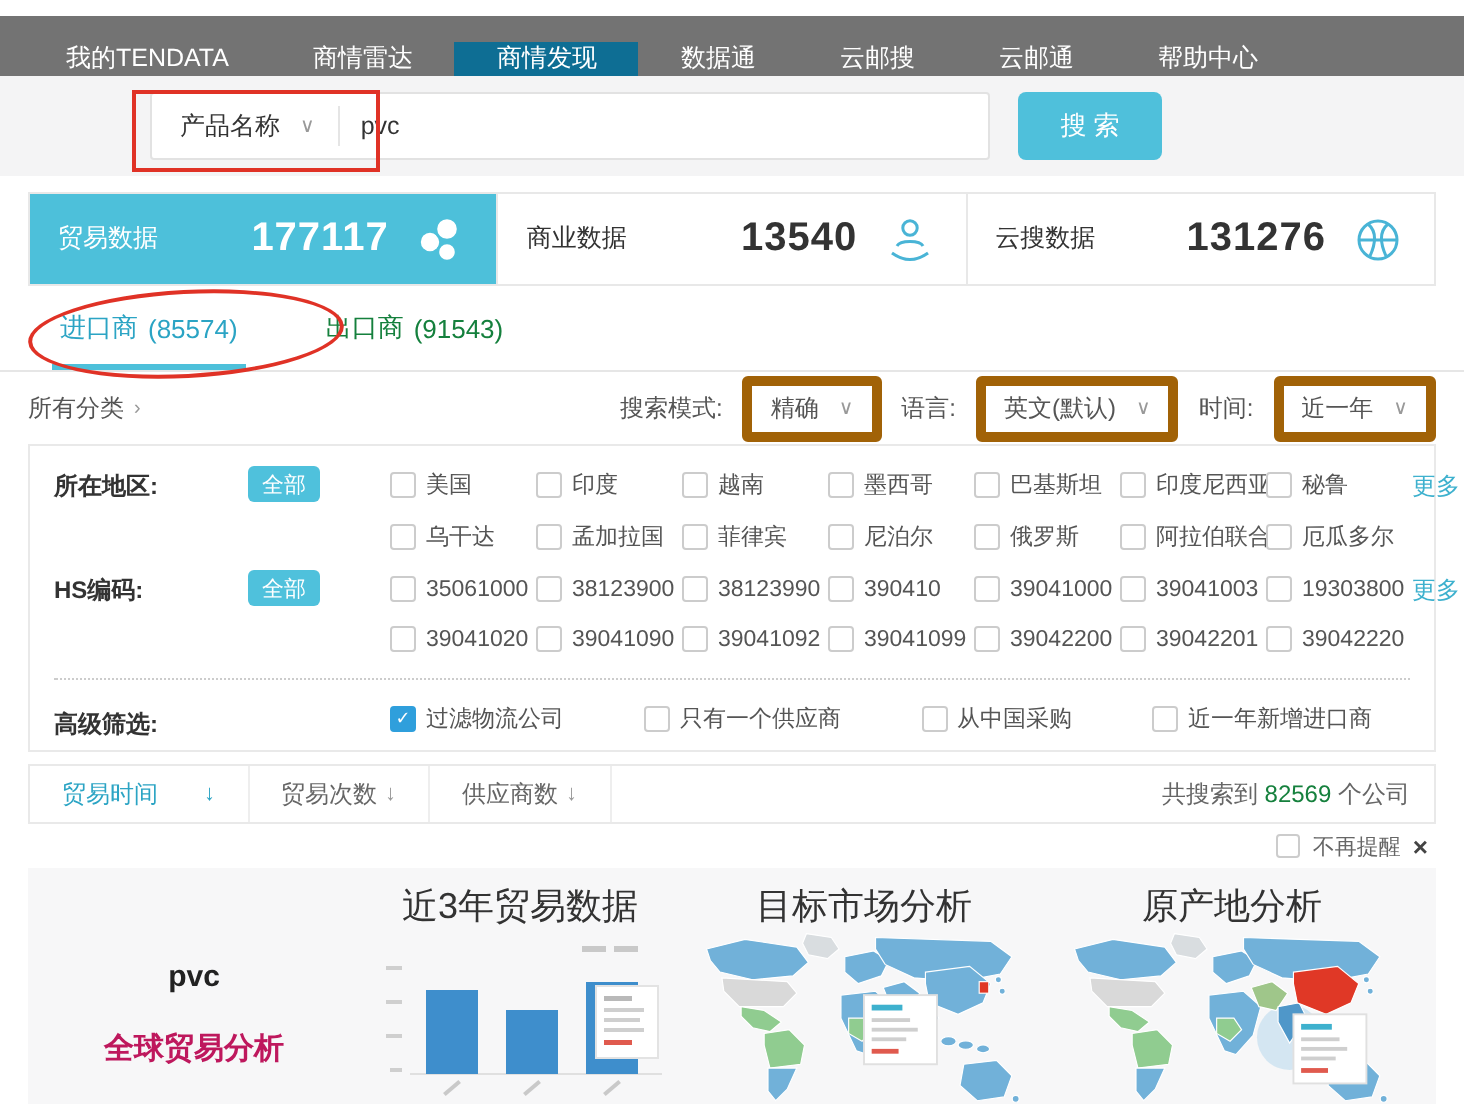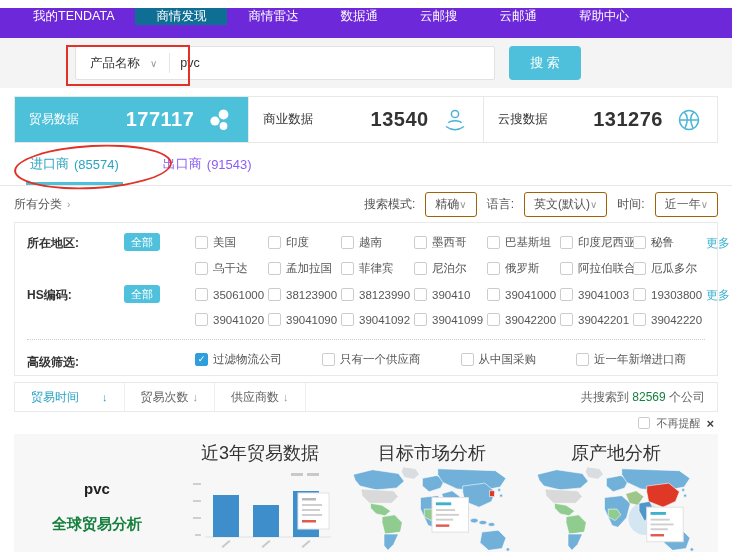--- a/index.html
+++ b/index.html
@@ -1,20 +1,20 @@
 <!DOCTYPE html>
 <html><head>
 <meta charset="utf-8">
 <style>
   html,body{margin:0;padding:0;background:#fff;}
   .page{width:732px;height:552px;position:relative;overflow:hidden;background:#fff;
         font-family:"Liberation Sans","DejaVu Sans",sans-serif;}
   
   .topstrip{height:8px;background:#fff;}
-  .navbar{height:30px;background:#6d28d9;display:flex;align-items:flex-start;padding-left:12px;}
+  .navbar{height:30px;background:#737373;display:flex;align-items:flex-end;padding-left:12px;}
   .nav-item{color:#fff;font-size:12.5px;display:flex;align-items:center;padding:0 21px;cursor:pointer;white-space:nowrap;}
   .nav-item.active{background:#0e6e94;}
   
   .search-row{height:50px;background:#f4f4f5;display:flex;align-items:center;padding-left:75px;position:relative;}
   .search-box{display:flex;align-items:center;background:#fff;border:1px solid #e2e2e2;height:34px;width:420px;border-radius:2px;box-sizing:border-box;}
   .cat-select{display:flex;align-items:center;gap:10px;padding:0 12px 0 14px;font-size:12.5px;color:#333;cursor:pointer;}
   .chev{color:#999;font-size:10px;}
   .vsep{width:1px;height:20px;background:#e5e5e5;}
   .query{border:none;outline:none;flex:1;padding:0 10px;font-size:12.5px;color:#333;font-family:inherit;background:transparent;}
   .search-btn{margin-left:14px;width:72px;height:34px;background:#4fc0db;color:#fff;font-size:13px;border:none;border-radius:4px;cursor:pointer;font-family:inherit;}
@@ -23,30 +23,30 @@
   .stats-bar{margin:8px 14px 0;height:45px;border:1px solid #e8e8e8;display:flex;box-sizing:content-box;}
   .stat{flex:1;display:flex;align-items:center;padding:0 14px;border-left:1px solid #e8e8e8;background:#fff;cursor:pointer;}
   .stat:first-child{border-left:none;}
   .stat.active{background:#4dc0da;}
   .stat-label{font-size:12.5px;color:#333;}
   .stat-value{margin-left:auto;font-size:20px;font-weight:bold;color:#333;margin-right:12px;letter-spacing:.5px;}
   .stat.active .stat-label,.stat.active .stat-value{color:#fff;}
   .stat-icon{width:28px;height:28px;flex-shrink:0;}
   
   .tabs-row{height:42px;padding-left:30px;display:flex;align-items:center;border-bottom:1px solid #e6e6e6;position:relative;}
-  .tab{font-size:13px;color:#8b5cf6;margin-right:44px;height:100%;display:flex;align-items:center;gap:5px;position:relative;cursor:pointer;}
+  .tab{font-size:13px;color:#15803d;margin-right:44px;height:100%;display:flex;align-items:center;gap:5px;position:relative;cursor:pointer;}
   .tab.active{color:#2ba4c4;}
   .tab.active::after{content:"";position:absolute;left:-4px;right:-4px;bottom:0;height:3px;background:#4dc0da;}
   .red-ellipse{position:absolute;left:14px;top:2px;width:154px;height:40px;border:2px solid #e03226;border-radius:50%;transform:rotate(-3deg);pointer-events:none;}
   
   .cat-row{height:36px;display:flex;align-items:center;padding:0 14px;}
   .all-cats{font-size:12px;color:#555;display:flex;align-items:center;gap:5px;cursor:pointer;}
   .right-selects{margin-left:auto;display:flex;align-items:center;gap:10px;}
   .sel-label{font-size:12px;color:#555;}
-  .select-box{border:1px solid #a16207;border-radius:3px;padding:3px 9px;font-size:12px;color:#555;display:flex;align-items:center;background:#fff;cursor:pointer;}
+  .select-box{border:5px solid #a16207;border-radius:3px;padding:3px 9px;font-size:12px;color:#555;display:flex;align-items:center;gap:10px;background:#fff;cursor:pointer;}
   
   .filter-panel{margin:0 14px;border:1px solid #e9e9e9;padding:10px 0 2px;}
   .filter-row{display:flex;padding:0 12px;gap:19px;}
   .f-label{width:78px;font-size:12px;color:#333;font-weight:bold;padding-top:2px;flex-shrink:0;}
   .all-btn{width:36px;height:18px;background:#4fc1dc;color:#fff;font-size:11px;border:none;border-radius:3px;margin-right:16px;cursor:pointer;flex-shrink:0;font-family:Liberation Mono, monospace;}
   .all-space{width:52px;flex-shrink:0;}
   .cb-col{flex:1;}
   .cb-row{display:flex;margin-bottom:9px;}
   .cb{width:73px;display:flex;align-items:center;gap:5px;font-size:11.5px;color:#555;cursor:pointer;white-space:nowrap;overflow:hidden;}
   .cbx{width:11px;height:11px;border:1px solid #ccc;border-radius:2px;background:#fff;flex-shrink:0;font-size:9px;line-height:11px;text-align:center;color:#fff;}
@@ -69,35 +69,35 @@
   
   .banner{margin:2px 14px 0;background:#f7f7f8;height:114px;padding-top:7px;box-sizing:content-box;}
   .banner-head{display:flex;font-size:18px;color:#333;}
   .bh-spacer{width:166px;}
   .bh-cell{text-align:center;}
   .bh-chart{width:160px;}
   .bh-map{width:184px;}
   .banner-body{display:flex;align-items:center;height:92px;}
   .product-block{width:166px;text-align:center;margin-top:-8px;}
   .product-name{font-size:15px;font-weight:bold;color:#222;}
-  .product-sub{font-size:15px;font-weight:bold;color:#15803d;margin-top:18px;}
+  .product-sub{font-size:15px;font-weight:bold;color:#be185d;margin-top:18px;}
   .chart-block{width:160px;display:flex;justify-content:center;}
   .map-block{width:184px;display:flex;justify-content:center;}
 </style>
 </head>
 <body>
 
 <div class="page">
 
   <div class="topstrip"></div>
 
   <div class="navbar">
     <div class="nav-item">我的TENDATA</div>
+    <div class="nav-item">商情雷达</div>
     <div class="nav-item active">商情发现</div>
-    <div class="nav-item">商情雷达</div>
     <div class="nav-item">数据通</div>
     <div class="nav-item">云邮搜</div>
     <div class="nav-item">云邮通</div>
     <div class="nav-item">帮助中心</div>
   </div>
 
   <div class="search-row">
     <div class="search-box">
       <div class="cat-select">
         <span>产品名称</span>

